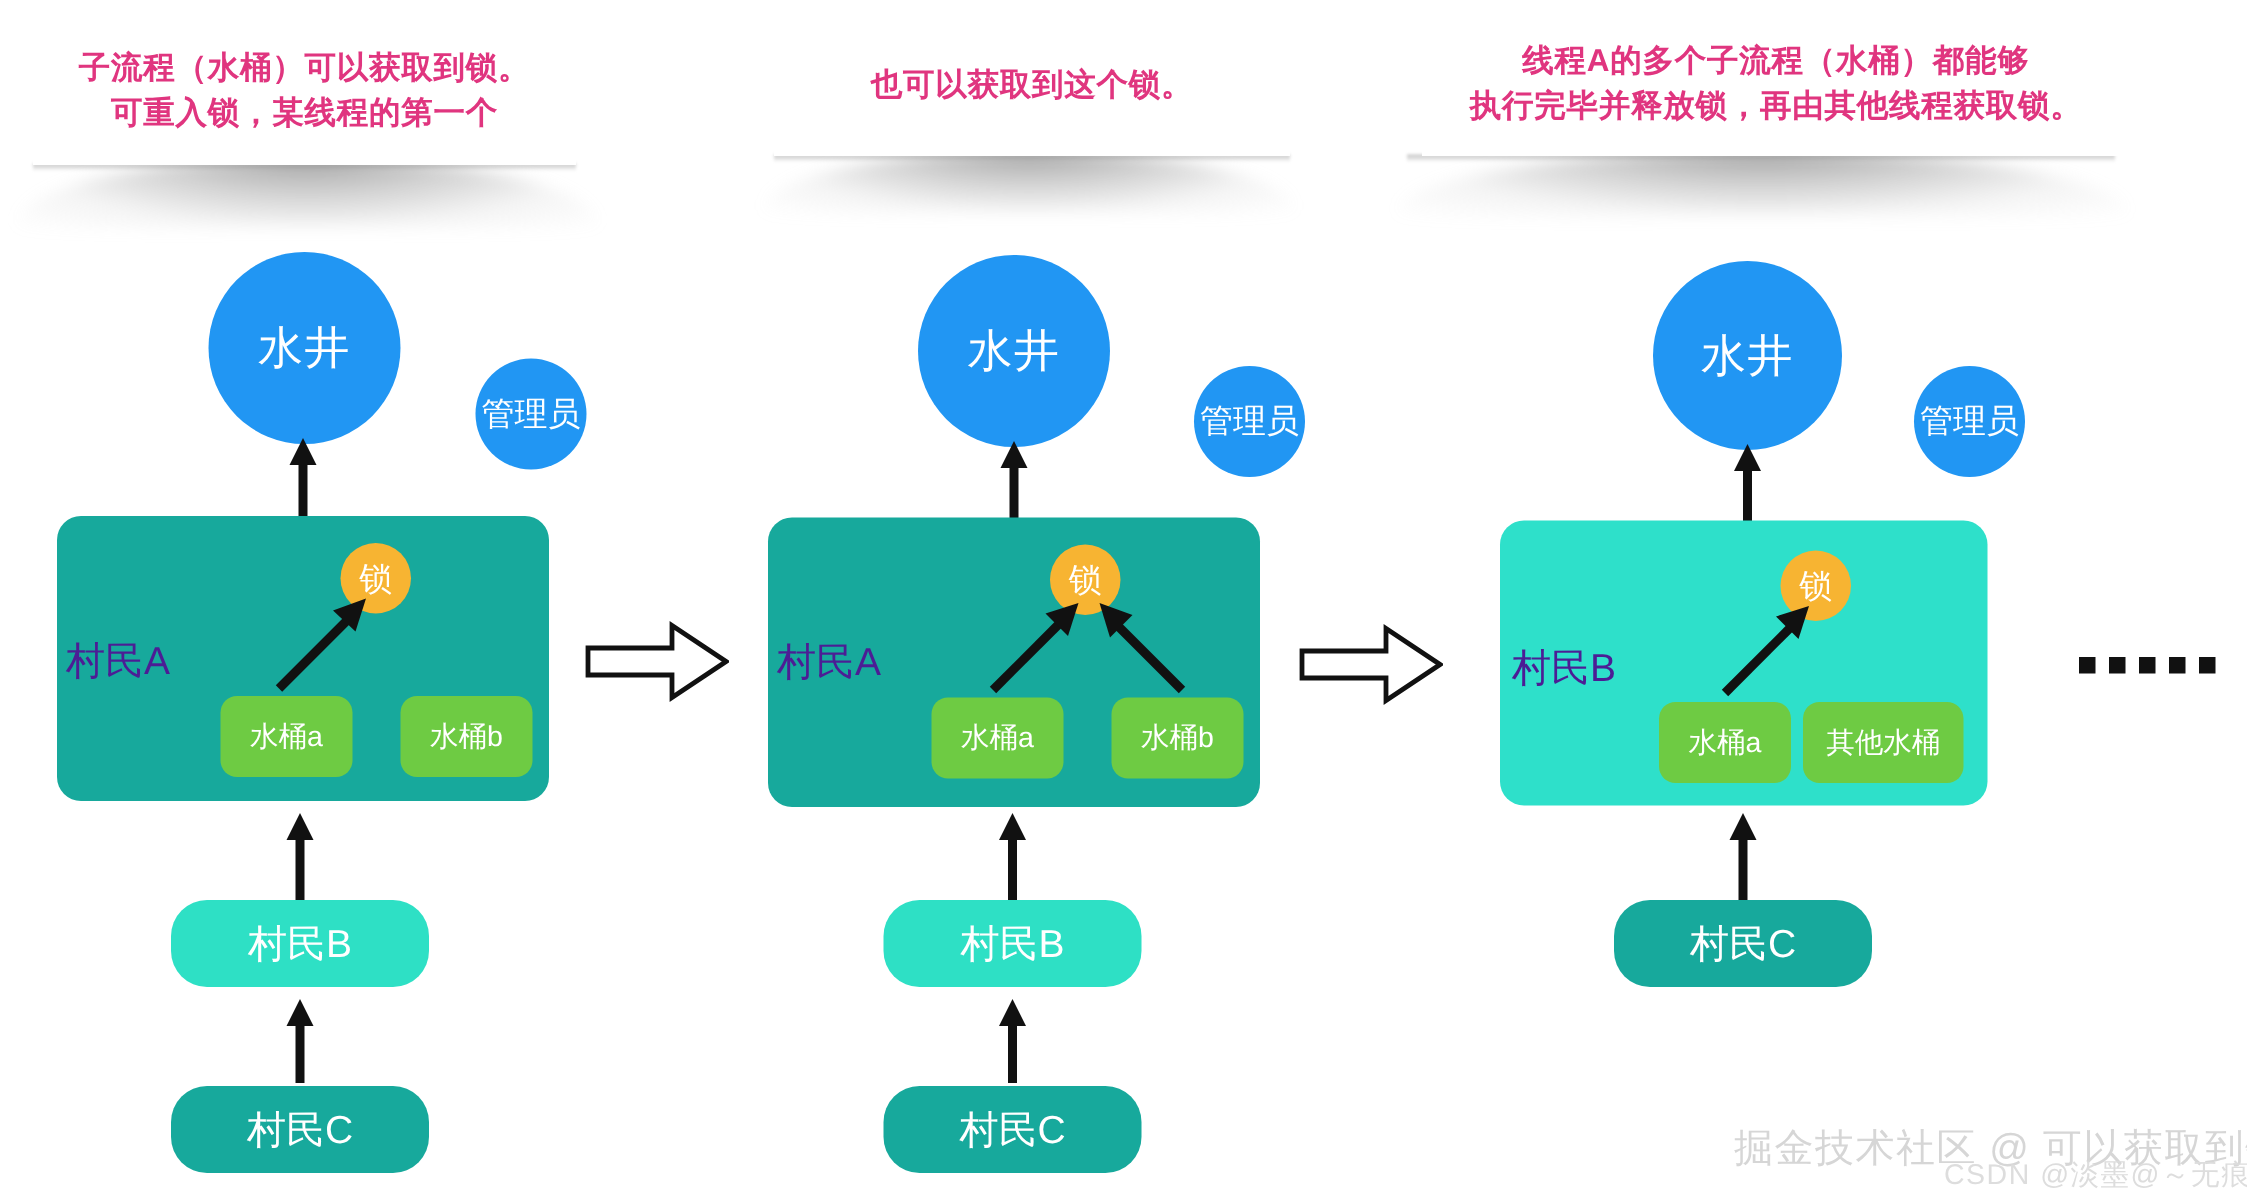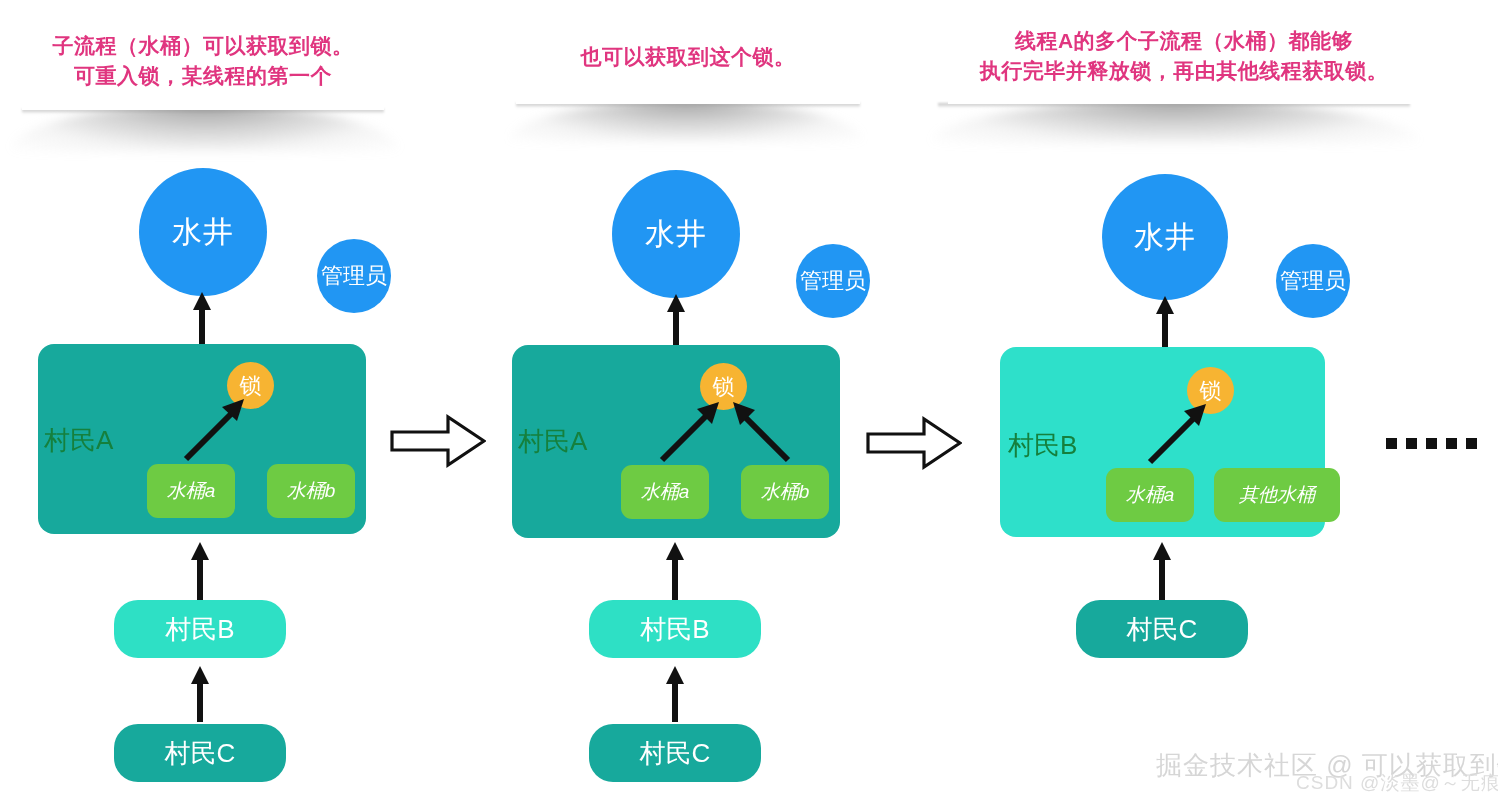--- a/index.html
+++ b/index.html
@@ -101,21 +101,21 @@
   }
   .villager-main {
     background: #17a99c;
   }
   .villager-main.light {
     background: #2ee0ca;
   }
   .villager-label {
     position: absolute;
     font-size: 26px;
-    color: #15803d;
+    color: #4c1d95;
     white-space: nowrap;
   }
   .queue-box {
     position: absolute;
     border-radius: 24px;
     display: flex;
     align-items: center;
     justify-content: center;
     color: #ffffff;
     font-size: 26px;
@@ -126,21 +126,20 @@
   .bucket {
     position: absolute;
     border-radius: 11px;
     background: #6ecb43;
     display: flex;
     align-items: center;
     justify-content: center;
     color: #ffffff;
     font-size: 19px;
     white-space: nowrap;
-    font-style: italic;
   }
   .lock-circle {
     position: absolute;
     border-radius: 50%;
     background: #f7b432;
     display: flex;
     align-items: center;
     justify-content: center;
     color: #ffffff;
     font-size: 22px;
@@ -345,21 +344,21 @@
     </div>
 
     <svg class="conn-svg" style="left:184px; top:400px; width:68px; height:68px;" viewBox="0 0 68 68">
       <line x1="6" y1="62" x2="50" y2="18" stroke="#111" stroke-width="6"></line>
       <polygon points="62,4 40,11 55,26" fill="#111"></polygon>
     </svg>
 
     <div class="bucket" style="left:146px; top:468px; width:88px; height:54px;">
       <span>水桶a</span>
     </div>
-    <div class="bucket" style="left:254px; top:468px; width:126px; height:54px;">
+    <div class="bucket" style="left:242px; top:468px; width:107px; height:54px;">
       <span>其他水桶</span>
     </div>
 
     <svg class="conn-svg" style="left:190px; top:540px; width:24px; height:62px;" viewBox="0 0 24 62">
       <line x1="12" y1="60" x2="12" y2="16" stroke="#111" stroke-width="6"></line>
       <polygon points="12,2 3,20 21,20" fill="#111"></polygon>
     </svg>
 
     <div class="queue-box queue-dark" style="left:116px; top:600px; width:172px; height:58px;">
       <span>村民C</span>

